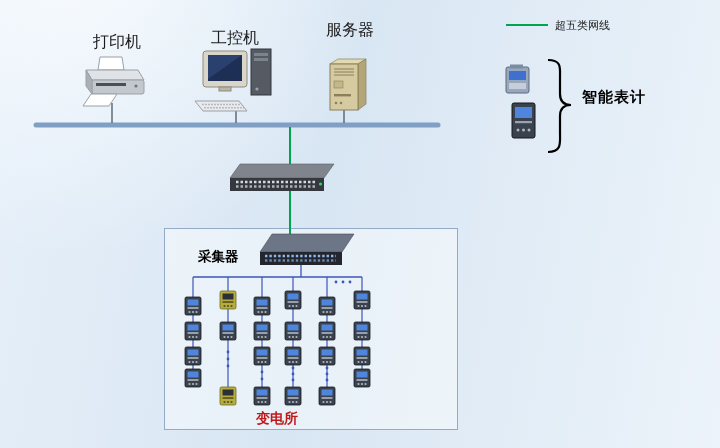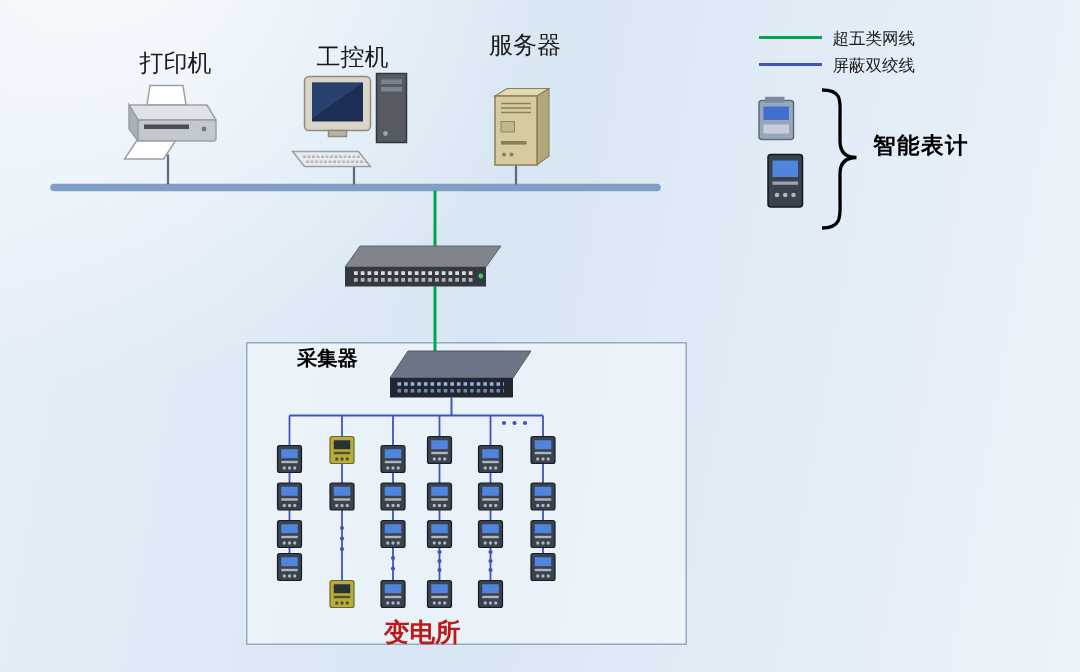--- a/index.html
+++ b/index.html
@@ -14,22 +14,22 @@
   .lbl{position:absolute;color:#1b1b1b;font-size:16px;z-index:3;white-space:nowrap;font-family:Liberation Mono, monospace;}
   .icon{position:absolute;z-index:2;}
   .legend{position:absolute;left:506px;top:16px;z-index:3;}
   .legend-row{display:flex;align-items:center;height:18px;gap:7px;}
   .legend-line{display:inline-block;width:42px;height:2px;background:#888;}
   .legend-label{font-size:11px;color:#1b1b1b;}
   .box{
     position:absolute;left:164px;top:228px;width:292px;height:200px;z-index:0;
     border:1px solid #93abc6;background:rgba(253,255,255,0.45);
   }
-  .collector-label{position:absolute;left:198px;top:230px;font-weight:bold;font-size:13.5px;z-index:3;}
-  .substation-label{position:absolute;left:256px;top:410px;font-weight:bold;font-size:17px;color:#c11;z-index:3;}
+  .collector-label{position:absolute;left:198px;top:248px;font-weight:bold;font-size:13.5px;z-index:3;}
+  .substation-label{position:absolute;left:256px;top:410px;font-weight:bold;font-size:14px;color:#c11;z-index:3;}
   .smartmeter-label{position:absolute;left:582px;top:88px;font-weight:bold;font-size:15px;letter-spacing:1px;z-index:3;}
 </style>
 </head>
 <body>
 
 <div class="stage">
 
   <div class="box"></div>
 
   <svg class="wires" width="720" height="448" viewBox="0 0 720 448">
@@ -291,24 +291,20 @@
       <circle cx="14" cy="51" r="1.3" fill="#8a7f58"></circle>
       <circle cx="19" cy="51" r="1.3" fill="#8a7f58"></circle>
     </svg>
   </div>
 
   <div class="legend">
     <div class="legend-row">
       <span class="legend-line" style="background: rgb(0, 165, 80);"></span>
       <span class="legend-label">超五类网线</span>
     </div>
-    <div class="legend-row">
-      <span class="legend-line" style="background: rgb(61, 85, 189);"></span>
-      <span class="legend-label">屏蔽双绞线</span>
-    </div>
   </div>
 
   <div class="smartmeter-label">智能表计</div>
 
   <div class="collector-label">采集器</div>
   <div class="substation-label" style="color: rgb(192, 24, 24);">变电所</div>
 
 </div>
 
 </body></html>

